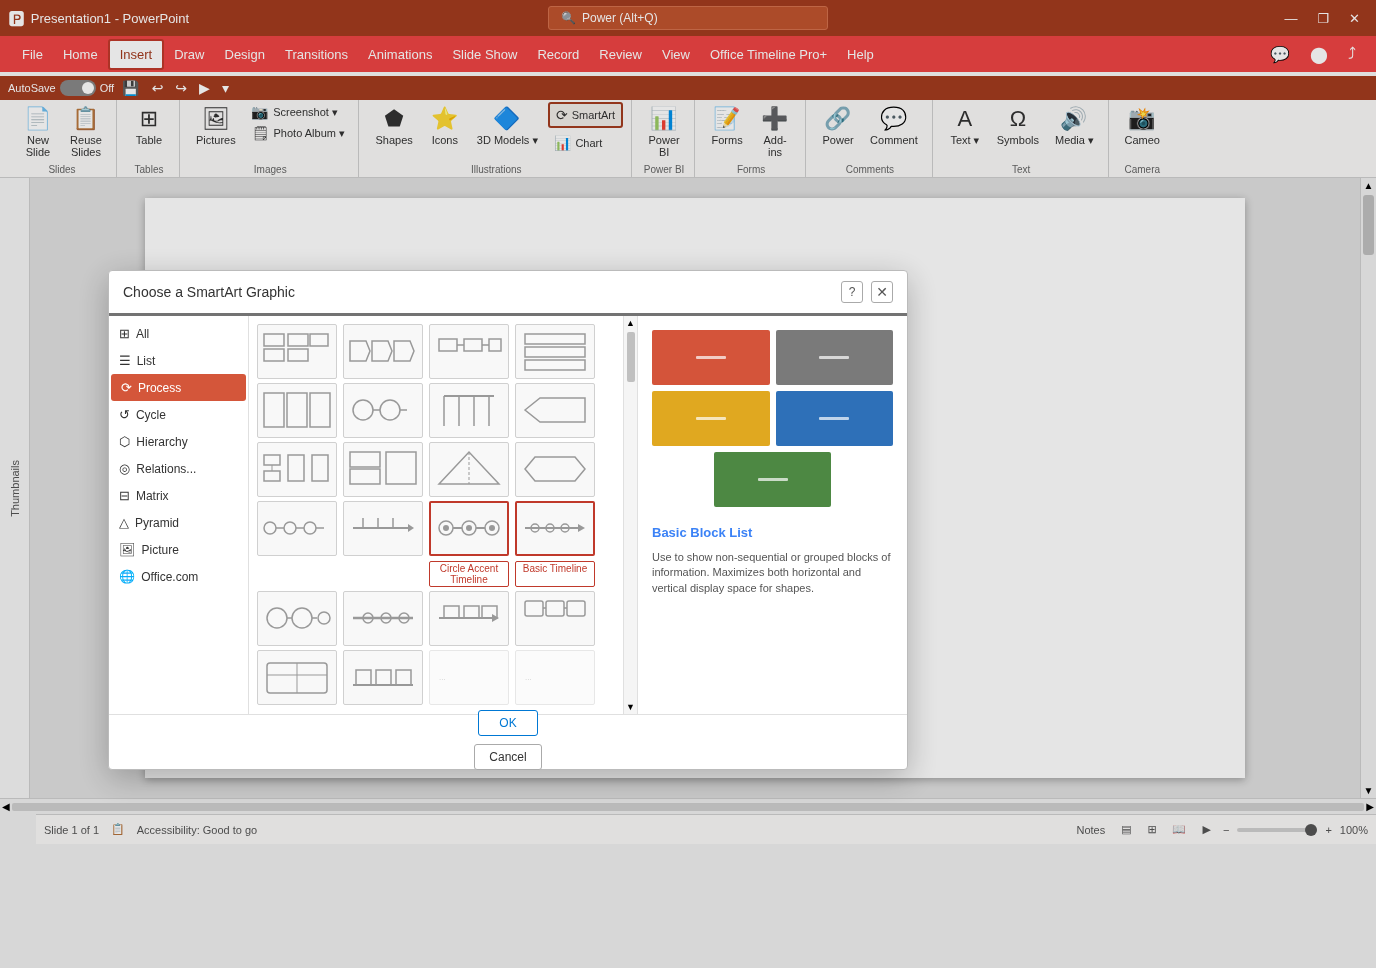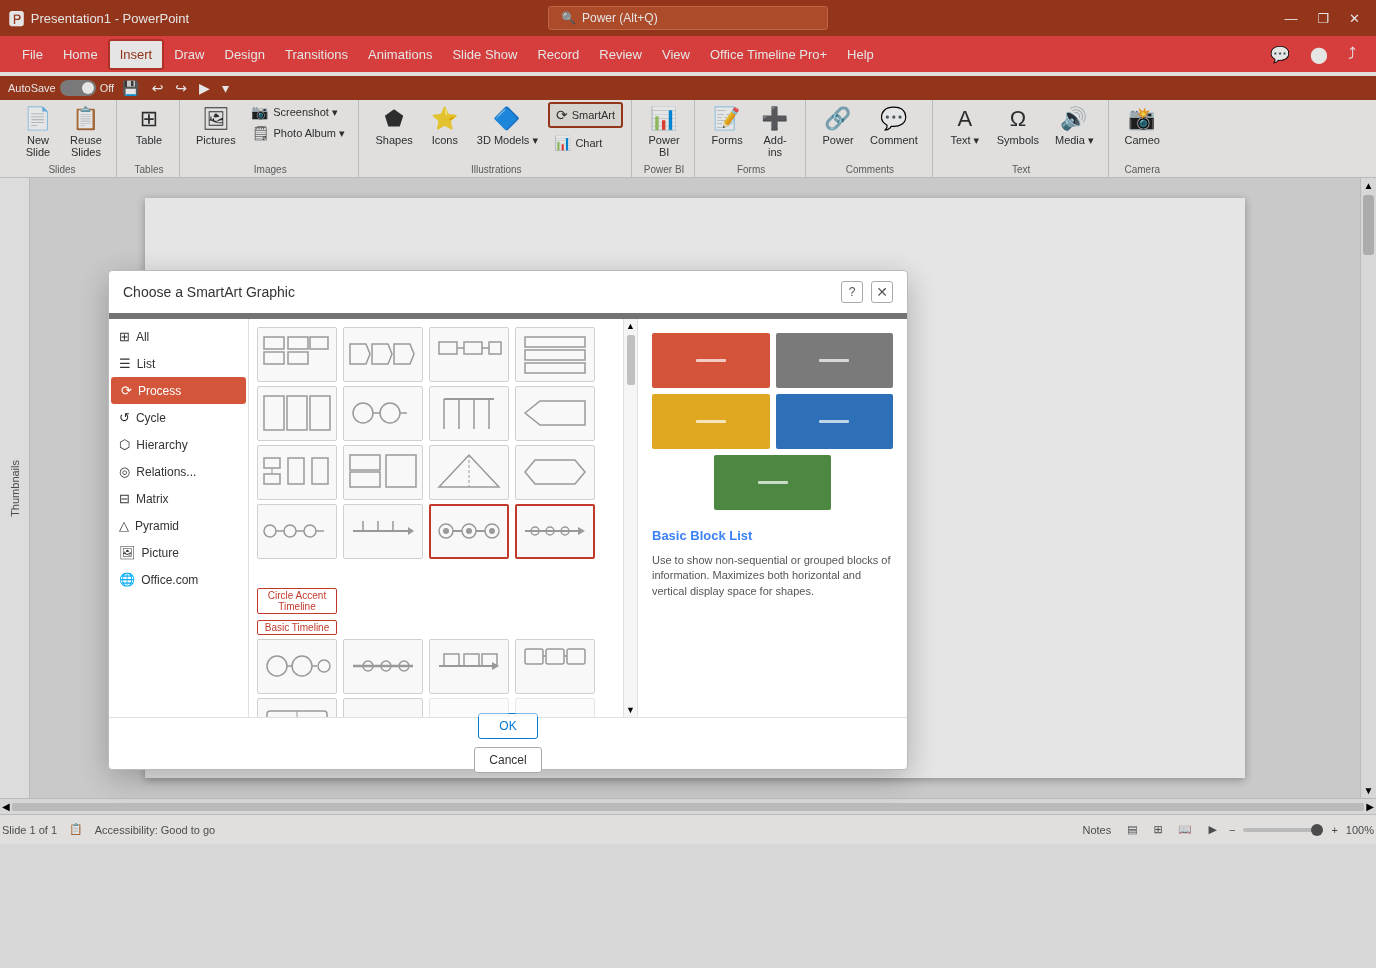--- a/index.html
+++ b/index.html
@@ -216,23 +216,24 @@
     }
 
     
     .status-bar {
       height: 30px;
       background: #faf9f8;
       border-top: 1px solid #d0d0d0;
       display: flex;
       align-items: center;
       justify-content: space-between;
-      padding: 0 2px;
+      padding: 0 8px;
       font-size: 11px;
       color: #555;
+      margin-left: 36px;
     }
     .status-left { display: flex; align-items: center; gap: 12px; }
     .status-right { display: flex; align-items: center; gap: 8px; }
     .status-icon { cursor: pointer; padding: 2px 4px; }
     .zoom-slider { width: 80px; height: 4px; background: #d0d0d0; border-radius: 2px; position: relative; cursor: pointer; }
     .zoom-slider-thumb { position: absolute; right: 0; top: -4px; width: 12px; height: 12px; background: #555; border-radius: 50%; }
 
     
     .dialog-overlay {
       position: fixed;
@@ -254,21 +255,21 @@
       box-shadow: 0 8px 32px rgba(0,0,0,0.25);
       width: 800px;
       height: 500px;
       pointer-events: all;
     }
     .dialog-title-bar {
       display: flex;
       justify-content: space-between;
       align-items: center;
       padding: 10px 14px;
-      border-bottom: 6px solid #737373;
+      border-bottom: 3px solid #737373;
     }
     .dialog-title { font-size: 14px; font-weight: 500; color: #333; }
     .dialog-controls { display: flex; gap: 8px; align-items: center; }
     .dialog-help { width: 22px; height: 22px; border: 1px solid #aaa; border-radius: 3px; display: flex; align-items: center; justify-content: center; cursor: pointer; font-size: 12px; color: #555; }
     .dialog-close { width: 22px; height: 22px; border: 1px solid #aaa; border-radius: 3px; display: flex; align-items: center; justify-content: center; cursor: pointer; font-size: 14px; color: #555; }
     .dialog-body {
       display: flex;
       height: calc(100% - 44px - 56px);
     }
 
@@ -318,22 +319,21 @@
       justify-content: center;
       border-radius: 2px;
       flex-shrink: 0;
     }
     .graphic-item.selected { border: 2px solid #c0392b; }
 
     
     .graphic-label-row {
       display: flex;
       gap: 6px;
-      margin-top: 13px;
-      flex-direction: column;
+      margin-top: 1px;
     }
     .graphic-label {
       width: 80px;
       font-size: 10px;
       text-align: center;
       color: #555;
       flex-shrink: 0;
     }
     .graphic-label.selected-label {
       border: 1px solid #c0392b;

